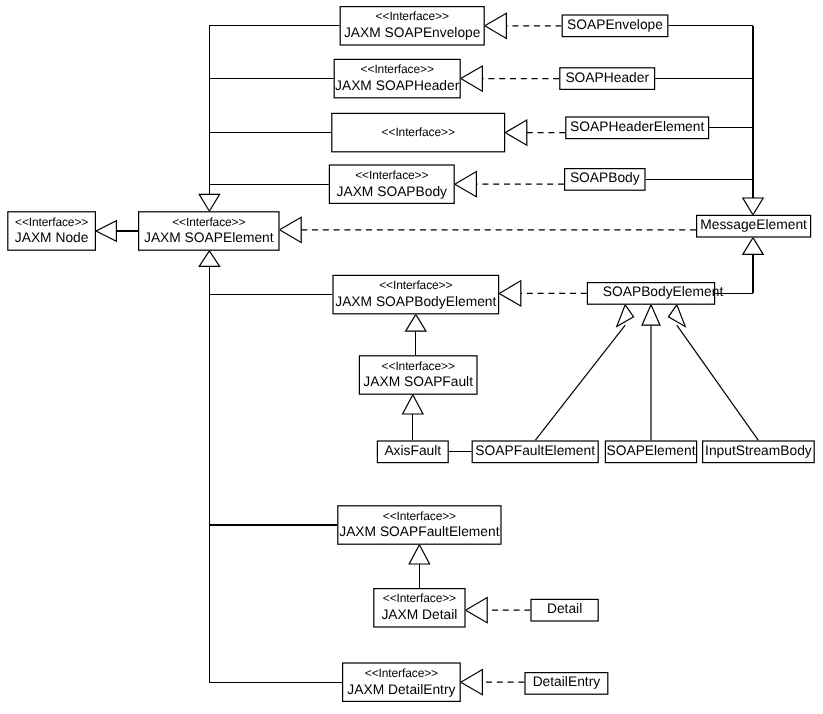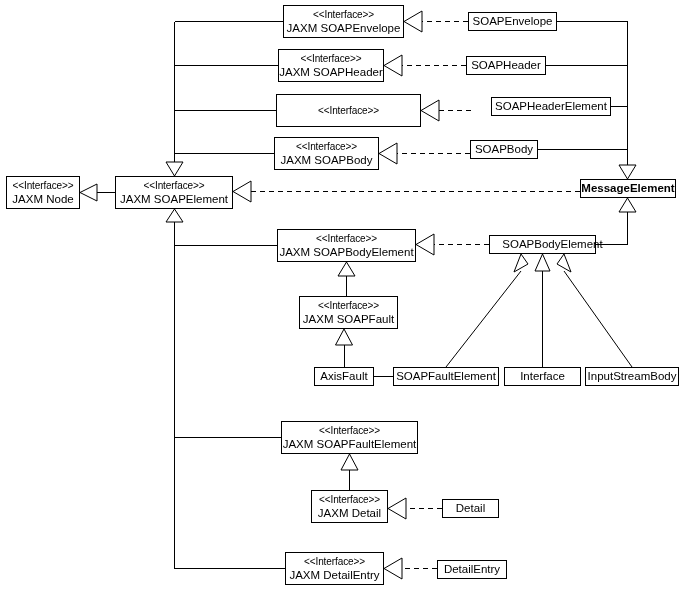--- a/index.html
+++ b/index.html
@@ -157,21 +157,21 @@
   </div>
 
   <div class="node plain" style="left:466px;top:56px;width:80px;height:19px;">
     <span class="nm">SOAPHeader</span>
   </div>
 
   <div class="node" style="left:276px;top:94px;width:145px;height:33px;">
     <span class="stereo">&lt;&lt;Interface&gt;&gt;</span>
   </div>
 
-  <div class="node plain" style="left:491px;top:97px;width:120px;height:19px;">
+  <div class="node plain" style="left:471px;top:97px;width:120px;height:19px;">
     <span class="nm">SOAPHeaderElement</span>
   </div>
 
   <div class="node" style="left:274px;top:137px;width:105px;height:33px;">
     <span class="stereo">&lt;&lt;Interface&gt;&gt;</span>
     <span class="nm">JAXM SOAPBody</span>
   </div>
 
   <div class="node plain" style="left:470px;top:140px;width:68px;height:19px;">
     <span class="nm">SOAPBody</span>
@@ -180,21 +180,21 @@
   <div class="node" style="left:6px;top:176px;width:74px;height:33px;">
     <span class="stereo">&lt;&lt;Interface&gt;&gt;</span>
     <span class="nm">JAXM Node</span>
   </div>
 
   <div class="node" style="left:115px;top:176px;width:118px;height:33px;">
     <span class="stereo">&lt;&lt;Interface&gt;&gt;</span>
     <span class="nm">JAXM SOAPElement</span>
   </div>
 
-  <div class="node plain" style="left:580px;top:179px;width:96px;height:19px;font-weight:bold;">
+  <div class="node plain" style="left:580px;top:179px;width:96px;height:19px;">
     <span class="nm">MessageElement</span>
   </div>
 
   <div class="node" style="left:277px;top:229px;width:139px;height:33px;">
     <span class="stereo">&lt;&lt;Interface&gt;&gt;</span>
     <span class="nm">JAXM SOAPBodyElement</span>
   </div>
 
   <div class="node plain" style="left:489px;top:235px;width:107px;height:19px;padding-left:20px;">
     <span class="nm">SOAPBodyElement</span>
@@ -207,21 +207,21 @@
 
   <div class="node plain" style="left:314px;top:367px;width:60px;height:19px;align-items:center;">
     <span class="nm">AxisFault</span>
   </div>
 
   <div class="node plain" style="left:393px;top:367px;width:106px;height:19px;">
     <span class="nm">SOAPFaultElement</span>
   </div>
 
   <div class="node plain" style="left:504px;top:367px;width:77px;height:19px;">
-    <span class="nm">Interface</span>
+    <span class="nm">SOAPElement</span>
   </div>
 
   <div class="node plain" style="left:585px;top:367px;width:94px;height:19px;">
     <span class="nm">InputStreamBody</span>
   </div>
 
   <div class="node" style="left:281px;top:421px;width:137px;height:33px;">
     <span class="stereo">&lt;&lt;Interface&gt;&gt;</span>
     <span class="nm">JAXM SOAPFaultElement</span>
   </div>

